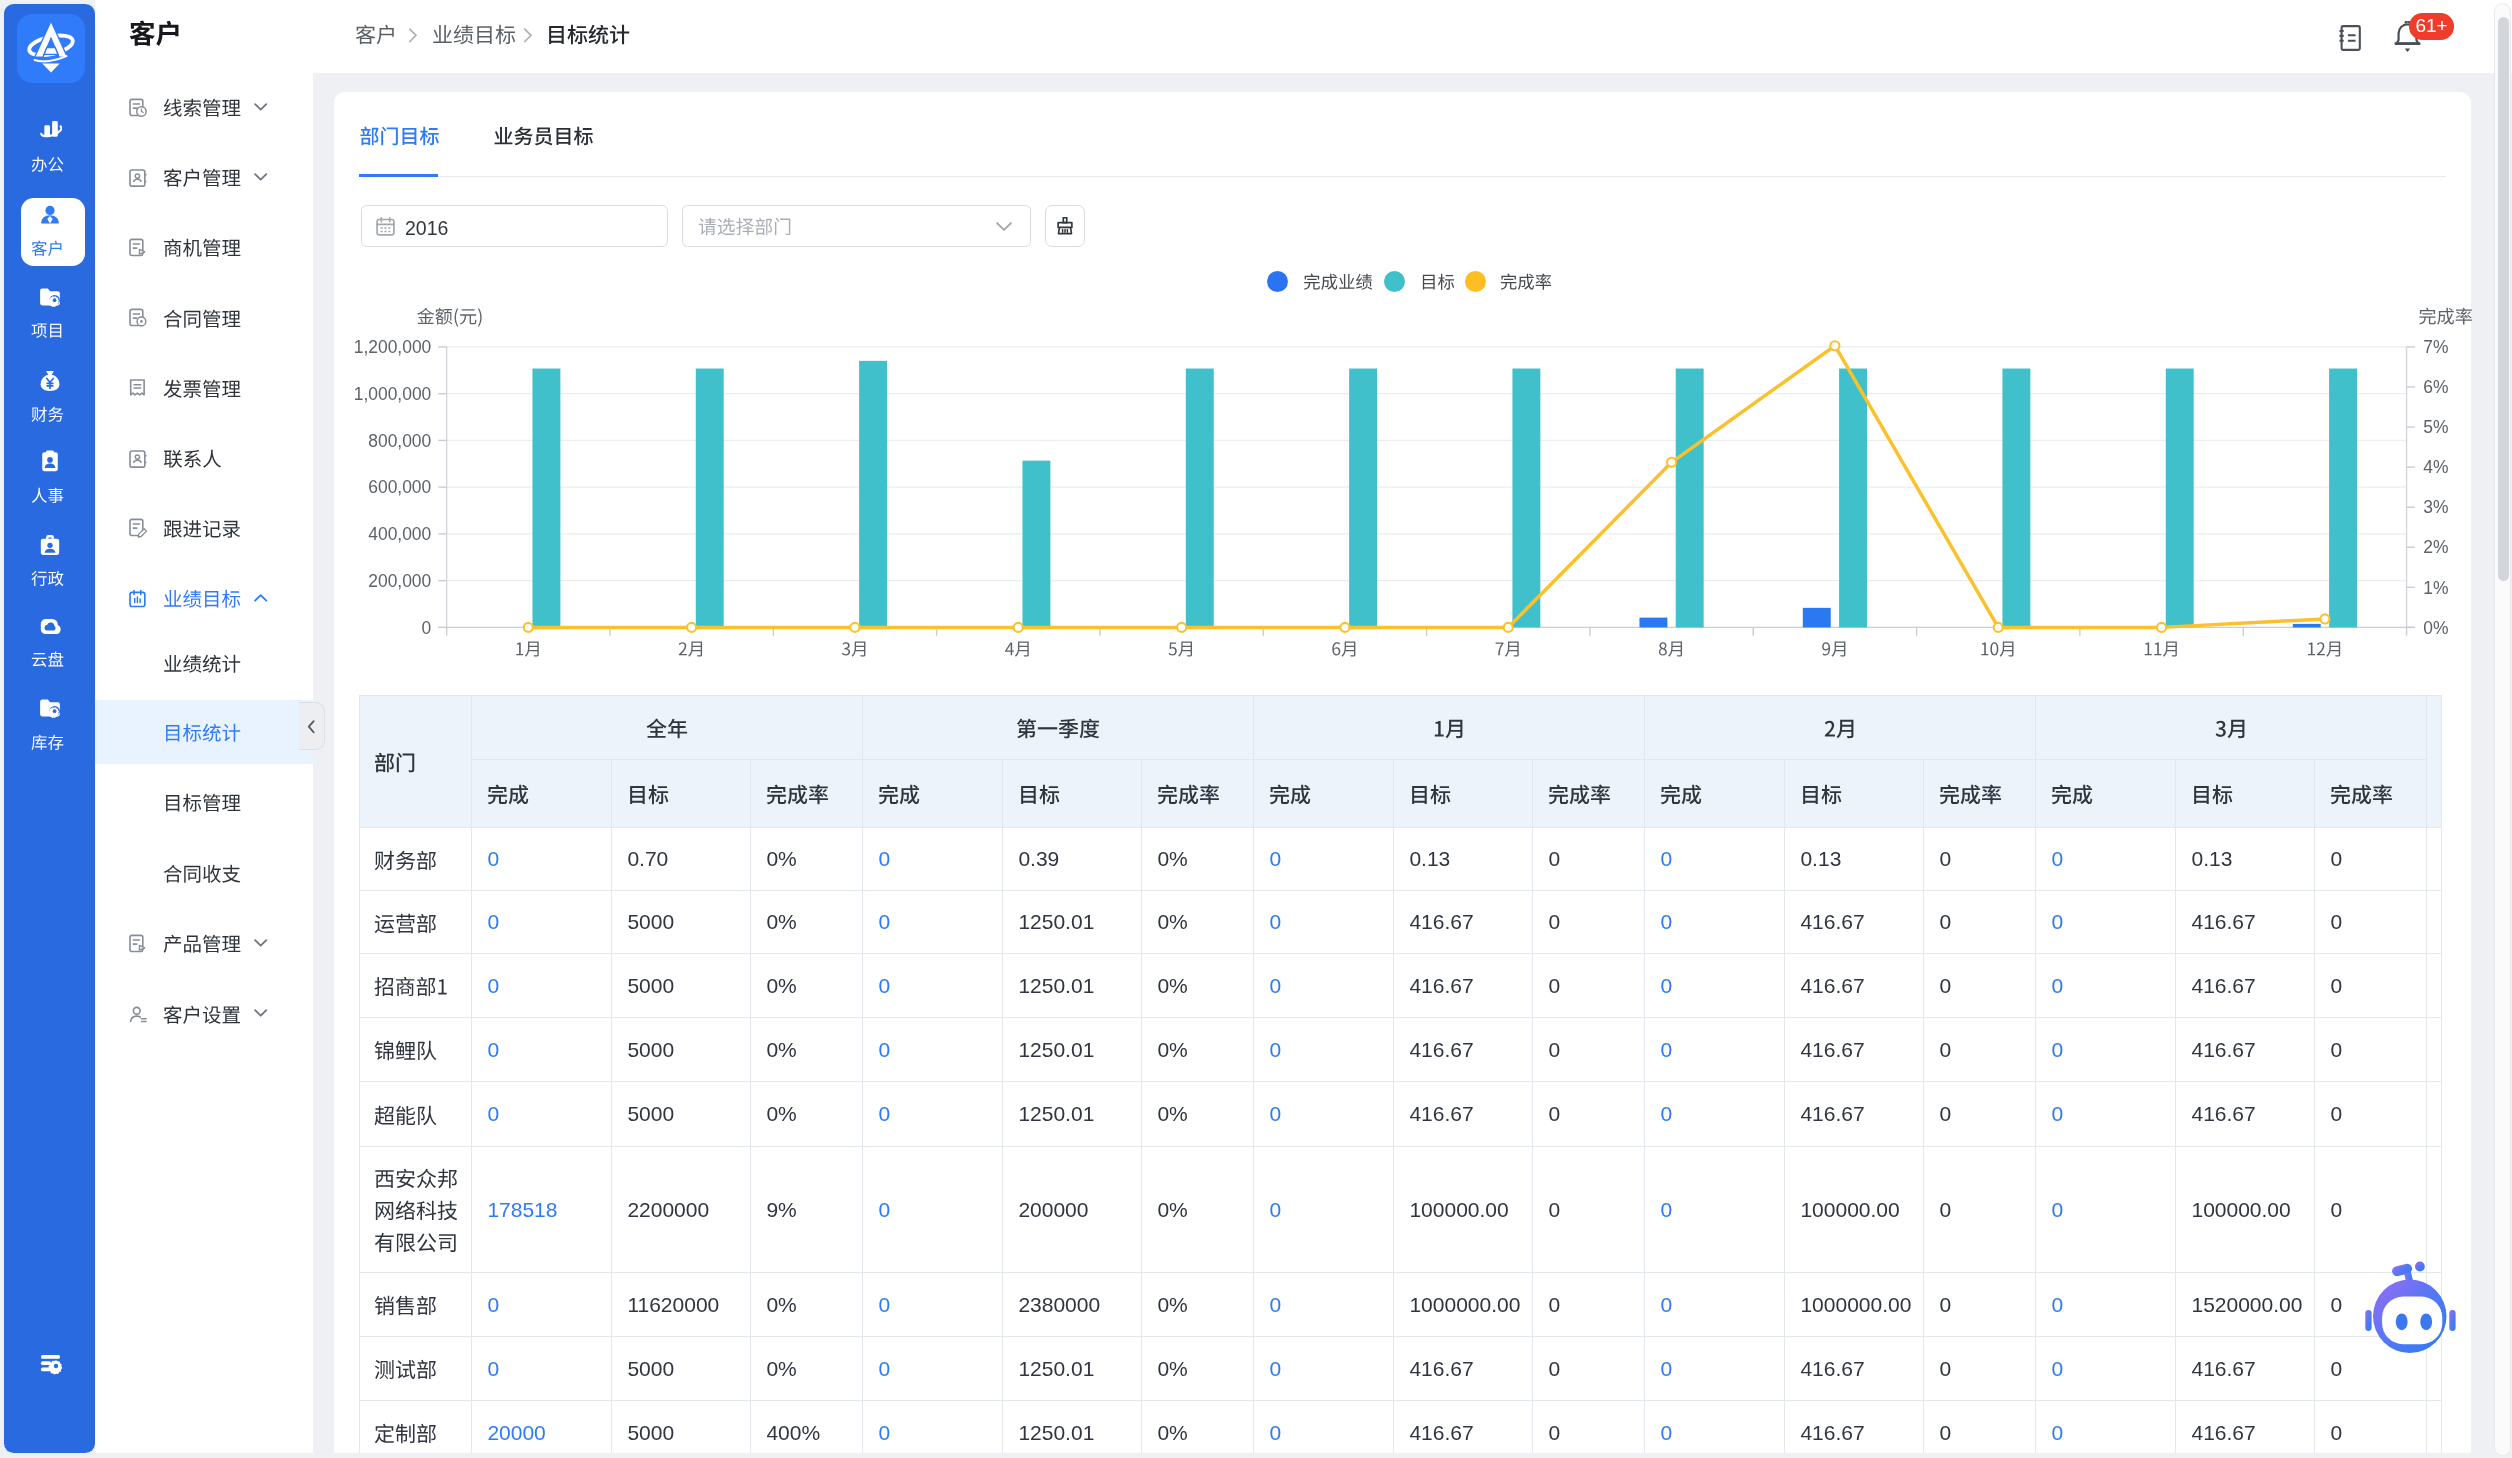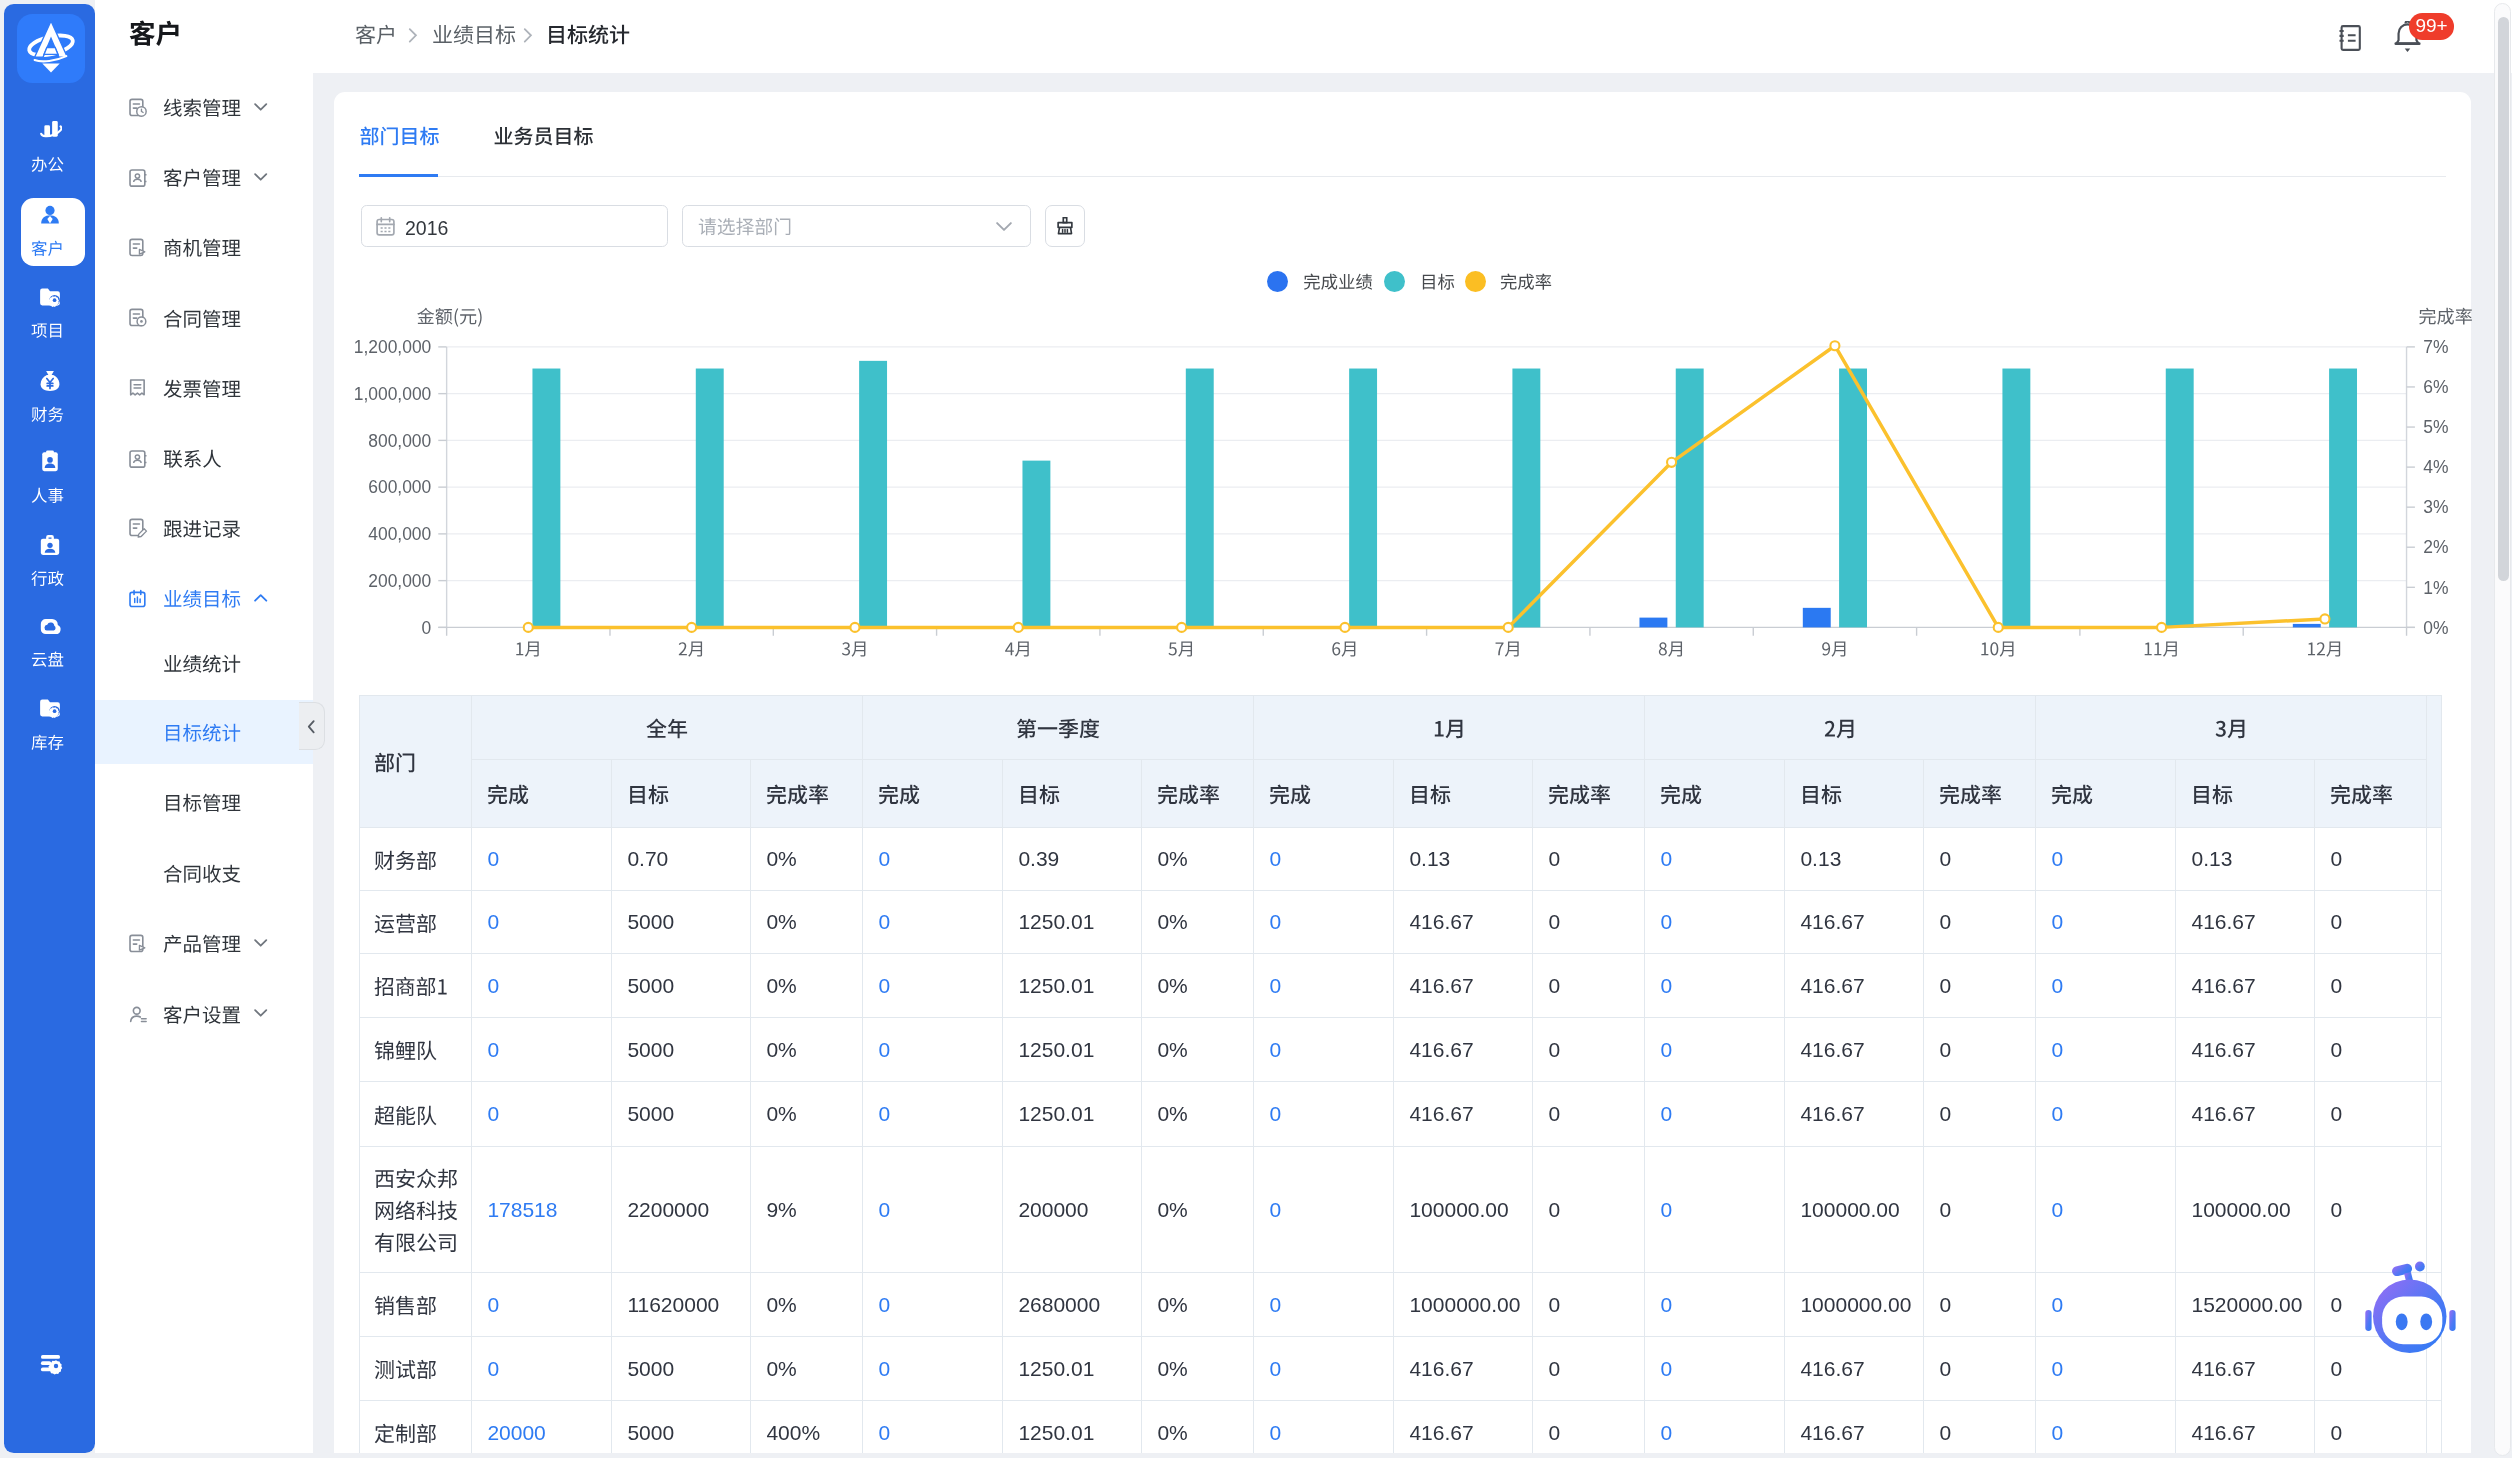--- a/index.html
+++ b/index.html
@@ -244,21 +244,21 @@
     <rect x="5" y="3" width="26" height="34" rx="2" fill="none" stroke="#4a4f57" stroke-width="3"></rect>
     <path d="M2 10h6M2 17h6M2 24h6" stroke="#4a4f57" stroke-width="3"></path>
     <path d="M14 16h11M14 24h11" stroke="#4a4f57" stroke-width="3"></path>
   </svg>
 <svg class="ab" style="left:2392px;top:21px" width="31" height="33" viewBox="0 0 44 48">
     <path d="M22 5a13 13 0 0 1 13 13v10l3 5H6l3-5V18A13 13 0 0 1 22 5z" fill="none" stroke="#4a4f57" stroke-width="3.2" stroke-linejoin="round"></path>
     <path d="M19 3.5a3 3 0 0 1 6 0" fill="none" stroke="#4a4f57" stroke-width="3"></path>
     <path d="M5 33h34" stroke="#4a4f57" stroke-width="4" stroke-linecap="round"></path>
     <path d="M18 40h8l-4 5z" fill="#4a4f57"></path>
   </svg>
-<div class="ab" style="left:2409px;top:13.3px;width:45px;height:26.5px;background:#ef3c2b;border-radius:13.3px;color:#fff;font-size:19px;text-align:center;line-height:26.5px">99+</div>
+<div class="ab" style="left:2409px;top:13.3px;width:45px;height:26.5px;background:#ef3c2b;border-radius:13.3px;color:#fff;font-size:19px;text-align:center;line-height:26.5px">61+</div>
 <div class="ab" style="left:334px;top:92px;width:2137px;height:1361px;background:#fff;border-radius:11px 11px 0 0"></div>
 <div class="ab" style="left:359px;top:126px"><svg class="z" style="width:81px;height:20px;" viewBox="0 0 4000 1000" fill="#2e7bf3">
       <use href="#t24"></use>
     </svg></div>
 <div class="ab" style="left:493px;top:126px"><svg class="z" style="width:101px;height:20px;" viewBox="0 0 5000 1000" fill="#2c3036">
       <use href="#t25"></use>
     </svg></div>
 <div class="ab" style="left:359px;top:176px;width:2087px;height:1.4px;background:#e7eaee"></div>
 <div class="ab" style="left:359px;top:174px;width:79px;height:2.8px;background:#2e7bf3"></div>
 <div class="ab" style="left:361px;top:205px;width:307px;height:42px;border:1.4px solid #d9dde3;border-radius:5.6px;background:#fff"></div>
@@ -644,21 +644,21 @@
         <td></td>
       </tr>
       <tr style="height:64px">
         <td style="padding-left:14px"><svg class="z" style="width:63px;height:21px;" viewBox="0 0 3000 1000" fill="#303540">
             <use href="#t60"></use>
           </svg></td>
         <td style="padding-left:15.4px;color:#2e7bf3">0</td>
         <td style="padding-left:15.4px;color:#303540">11620000</td>
         <td style="padding-left:15.4px;color:#303540">0%</td>
         <td style="padding-left:15.4px;color:#2e7bf3">0</td>
-        <td style="padding-left:15.4px;color:#303540">2680000</td>
+        <td style="padding-left:15.4px;color:#303540">2380000</td>
         <td style="padding-left:15.4px;color:#303540">0%</td>
         <td style="padding-left:15.4px;color:#2e7bf3">0</td>
         <td style="padding-left:15.4px;color:#303540">1000000.00</td>
         <td style="padding-left:15.4px;color:#303540">0</td>
         <td style="padding-left:15.4px;color:#2e7bf3">0</td>
         <td style="padding-left:15.4px;color:#303540">1000000.00</td>
         <td style="padding-left:15.4px;color:#303540">0</td>
         <td style="padding-left:15.4px;color:#2e7bf3">0</td>
         <td style="padding-left:15.4px;color:#303540">1520000.00</td>
         <td style="padding-left:15.4px;color:#303540">0</td>

